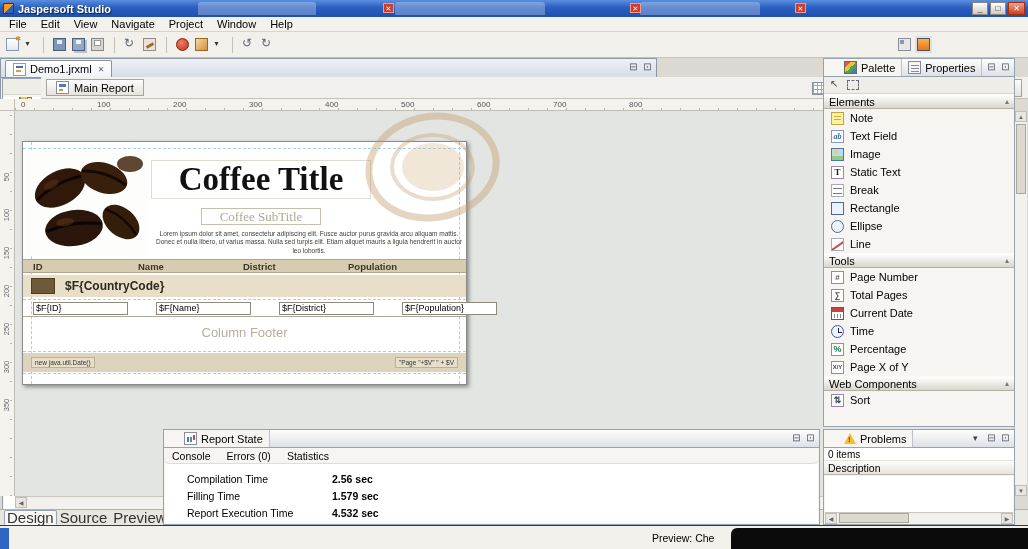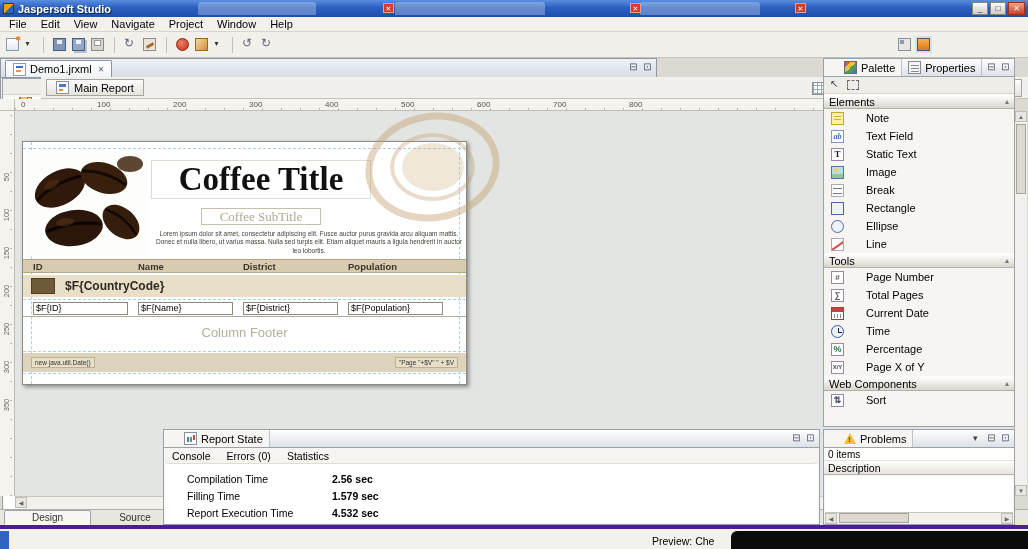--- a/index.html
+++ b/index.html
@@ -221,39 +221,39 @@
   .band-colheader{position:absolute;left:0;top:117px;width:100%;height:14px;background:#d7cbb0;
     border-top:1px solid #b2a68a;border-bottom:1px solid #b2a68a;display:flex;align-items:center;padding-left:10px;}
   .colcell{width:95px;margin-right:10px;font-weight:bold;font-size:9.5px;color:#3c362a;flex:none;}
   .band-group{position:absolute;left:0;top:133px;width:100%;height:22px;background:#e9dfc9;
     display:flex;align-items:center;}
   .group-swatch{width:24px;height:16px;background:#6e5a38;border:1px solid #4e3e22;margin-left:8px;flex:none;}
   .group-expr{font-weight:bold;font-size:12px;margin-left:10px;color:#2e2a20;}
   .band-detail{position:absolute;left:0;top:159px;width:100%;height:16px;border-bottom:1px solid #b0aa9a;
     display:flex;align-items:center;padding-left:10px;}
   .dfield{width:95px;height:13px;border:1px solid #8e897c;font-size:9px;line-height:11px;padding-left:2px;
-    margin-right:10px;background:#fff;flex:none;overflow:hidden;}
+    margin-right:28px;background:#fff;flex:none;overflow:hidden;}
   .colfooter-text{position:absolute;left:0;top:183px;width:100%;text-align:center;color:#b6af9f;font-size:13px;}
   .band-pfooter{position:absolute;left:0;top:211px;width:100%;height:19px;background:#ded3bc;
     display:flex;align-items:center;justify-content:space-between;padding:0 8px;}
   .pf-left,.pf-right{font-size:6.5px;color:#333;border:1px solid #bdb194;background:#e8dfc9;padding:1px 3px;}
   .stain{position:absolute;left:345px;top:2px;width:150px;height:115px;pointer-events:none;z-index:3;}
   .stain .ring1{position:absolute;left:5px;top:0;width:135px;height:108px;border:7px solid rgba(193,154,107,.42);
     border-radius:50%;transform:rotate(-10deg);}
   .stain .ring2{position:absolute;left:30px;top:20px;width:85px;height:68px;border:4px solid rgba(193,154,107,.35);
     border-radius:50%;}
   .stain .blot{position:absolute;left:42px;top:30px;width:62px;height:48px;background:rgba(205,170,120,.28);
     border-radius:50%;}
   .editor-sbv{top:53px;bottom:29px;}
   .editor-sbv .sbth{left:1px;right:1px;top:13px;height:70px;}
   .editor-sbh{left:15px;right:16px;bottom:16px;height:13px;}
   .editor-sbh .sbth{top:1px;height:10px;left:300px;width:46px;}
   .ebottomtabs{position:absolute;left:0;right:0;bottom:0;height:16px;background:#e8e6e0;
     border-top:1px solid #b4b0a8;display:flex;padding-left:4px;}
-  .btab{padding:0 27px;font-size:10px;color:#333;border:1px solid transparent;line-height:14px;}
+  .btab{padding:0 2px;font-size:15px;color:#333;border:1px solid transparent;line-height:14px;}
   .btab.sel{background:#f8f7f4;border-color:#9aa4ae;border-bottom-color:#f8f7f4;border-radius:2px 2px 0 0;}
 
   
   .rstate{left:163px;top:371px;width:657px;height:96px;}
   .rs-links{position:absolute;left:0;right:0;top:18px;height:16px;display:flex;gap:16px;align-items:center;
     padding-left:8px;background:#f6f5f1;border-bottom:1px solid #e0ddd5;border-radius:6px;}
   .rs-link{font-size:10.5px;}
   .rs-stats{position:absolute;left:1px;right:1px;top:34px;bottom:1px;background:#fff;padding-top:6px;}
   .stat-row{height:17px;display:flex;align-items:center;padding-left:22px;font-size:10.5px;}
   .stat-label{width:145px;flex:none;}
@@ -265,21 +265,21 @@
   
   .palette{left:823px;top:0;width:192px;height:369px;}
   .ptoolbar{height:17px;display:flex;align-items:center;gap:5px;padding-left:5px;
     background:#eeede8;border-bottom:1px solid #d8d5cd;}
   .select-arrow-icon::before{content:"\2196";font-size:10px;color:#334;position:absolute;left:1px;top:-1px;}
   .marquee-icon{width:12px;height:10px;border:1px dashed #667;background:none;}
   .psec{height:15px;background:linear-gradient(#ffffff,#d9d6cd);border-top:1px solid #fbfbf9;
     border-bottom:1px solid #b4b0a6;display:flex;align-items:center;padding:0 5px;}
   .pchev{margin-left:auto;color:#777;font-size:8px;}
   .pchev::before{content:"\25B4";}
-  .prow{height:18px;display:flex;align-items:center;gap:22px;padding-left:7px;background:#f6f5f1;}
+  .prow{height:18px;display:flex;align-items:center;gap:6px;padding-left:7px;background:#f6f5f1;}
   .palette-icon{background:linear-gradient(135deg,#e05848 25%,#f0c040 25% 50%,#50a058 50% 75%,#4878c8 75%);
     border:1px solid #667;}
   .properties-icon{background:#f4f4f0;border:1px solid #889;}
   .properties-icon::before{content:"";position:absolute;left:2px;top:3px;width:8px;height:1px;background:#88a;
     box-shadow:0 3px 0 #88a,0 6px 0 #88a;}
   .note-icon{background:#fdf0a0;border:1px solid #c0a838;}
   .note-icon::before{content:"";position:absolute;left:2px;right:2px;top:3px;height:1px;background:#c8b048;
     box-shadow:0 3px 0 #c8b048;}
   .text-field-icon{background:#fff;border:1px solid #8898b0;color:#3868b8;
     font:italic bold 8px "Liberation Serif",serif;text-align:center;line-height:11px;}
@@ -329,21 +329,21 @@
   .prob-count{height:13px;background:#fff;padding-left:4px;font-size:10px;line-height:13px;
     border-bottom:1px solid #e6e3dc;}
   .prob-colhdr{height:14px;background:linear-gradient(#fdfdfc,#e6e3dc);border-bottom:1px solid #b8b4aa;
     padding-left:4px;font-size:10.5px;line-height:14px;}
   .prob-body{position:absolute;left:1px;right:1px;top:46px;bottom:12px;background:#fff;}
   .prob-sbh{left:1px;right:1px;bottom:0;}
   .prob-sbh .sbth{top:0;height:10px;left:14px;width:70px;}
 
   
   .statusbar{position:absolute;left:0;top:525px;width:1028px;height:24px;background:#f2f1ec;
-    border-top:4px solid #4c1d95;}
+    border-top:1px solid #4c1d95;}
   .preview-text{position:absolute;left:652px;top:6px;font-size:10.5px;}
   .black-overlay{position:absolute;left:731px;top:2px;width:297px;height:21px;background:#0b0b0b;
     border-radius:6px 0 0 0;}
   .blue-chip{position:absolute;left:0;top:2px;width:9px;height:21px;background:#2f63c4;}
 </style>
 </head>
 <body>
 
 <div class="app">
 
@@ -930,27 +930,27 @@
             <span class="ic note-icon"></span>
             <span>Note</span>
           </div>
 
           <div class="prow">
             <span class="ic text-field-icon"></span>
             <span>Text Field</span>
           </div>
 
           <div class="prow">
+            <span class="ic image-icon"></span>
+            <span>Image</span>
+          </div>
+
+          <div class="prow">
             <span class="ic static-text-icon"></span>
             <span>Static Text</span>
-          </div>
-
-          <div class="prow">
-            <span class="ic image-icon"></span>
-            <span>Image</span>
           </div>
 
           <div class="prow">
             <span class="ic break-icon"></span>
             <span>Break</span>
           </div>
 
           <div class="prow">
             <span class="ic rectangle-icon"></span>
             <span>Rectangle</span>

